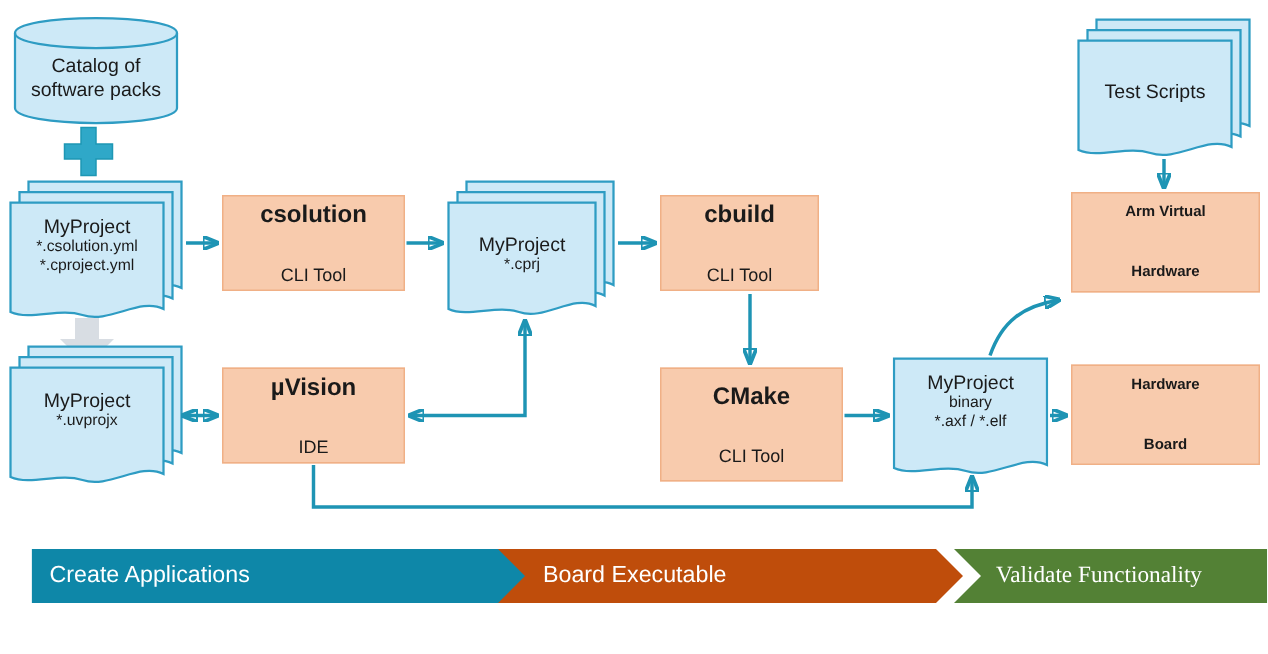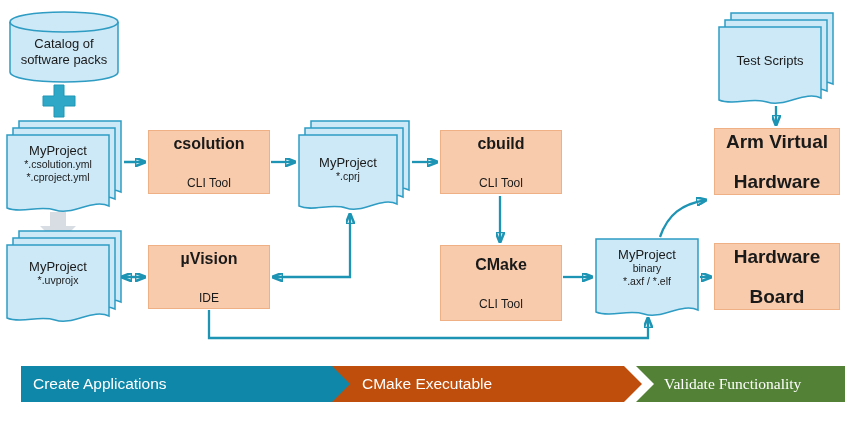--- a/index.html
+++ b/index.html
@@ -8,21 +8,21 @@
   svg{display:block;}
   
   .node{position:absolute;}
   .doc-text{position:absolute;text-align:center;line-height:14px;}
   .doc-title{font-size:13px;}
   .doc-sub{font-size:10.5px;line-height:13px;}
   
   .box{position:absolute;background:#F8CBAD;border:1px solid #F0B086;box-sizing:border-box;
        display:flex;flex-direction:column;align-items:center;justify-content:center;gap:20px;}
   .box .t{font-weight:bold;font-size:16px;line-height:19px;}
-  .box .t2{font-weight:bold;font-size:19px;line-height:20px;}
+  .box .t2{font-weight:bold;font-size:10px;line-height:20px;}
   .box .s{font-size:12px;margin-top:3px;}
   
   .cyl-text{position:absolute;left:0;top:26px;width:112px;text-align:center;font-size:13px;line-height:16px;}
   
   .arrows{position:absolute;left:0;top:0;pointer-events:none;}
   .arrows path{fill:none;stroke:#1E94B4;stroke-width:2.3;}
   
   .banner{position:absolute;top:366px;height:36px;color:#ffffff;font-size:15.5px;
           display:flex;align-items:center;box-sizing:border-box;}
   .b1{left:0;width:336px;background:#0E87A8;padding-left:12px;
@@ -87,21 +87,21 @@
         <path transform="translate(6,7)" d="M1,1 H99 V70 C84,62 65,80 48,74 C33,69 14,78 1,72 Z"></path>
         <path transform="translate(0,14)" d="M1,1 H99 V70 C84,62 65,80 48,74 C33,69 14,78 1,72 Z"></path>
       </g>
     </svg>
     <div class="doc-text" style="left:0;top:36px;width:100px;">
       <div class="doc-title">MyProject</div>
       <div class="doc-sub">*.cprj</div>
     </div>
   </div>
 
-  <div class="box" style="left:440px;top:130px;width:122px;height:64px;">
+  <div class="box" style="left:440px;top:130px;width:106px;height:64px;">
     <div class="t">cbuild</div>
     <div class="s">CLI Tool</div>
   </div>
 
   <div class="node" style="left:718px;top:12px;width:122px;height:100px;">
     <svg width="122" height="100">
       <g fill="#CDE9F7" stroke="#2E9CC3" stroke-width="1.5">
         <path transform="translate(12,0)" d="M1,1 H103 V72 C87,64 67,82 49,76 C33,71 15,80 1,74 Z"></path>
         <path transform="translate(6,7)" d="M1,1 H103 V72 C87,64 67,82 49,76 C33,71 15,80 1,74 Z"></path>
         <path transform="translate(0,14)" d="M1,1 H103 V72 C87,64 67,82 49,76 C33,71 15,80 1,74 Z"></path>
@@ -173,19 +173,19 @@
     <path d="M660,237 C668,214 682,204 706,200" marker-end="url(#ah)"></path>
     <path d="M122,277 H145" marker-start="url(#ah)" marker-end="url(#ah)"></path>
     <path d="M273,277 L350,277 L350,214" marker-start="url(#ah)" marker-end="url(#ah)"></path>
     <path d="M209,310 L209,338 L648,338 L648,318" marker-end="url(#ah)"></path>
   </svg>
 
   <div class="banner b1">
     <span>Create Applications</span>
   </div>
   <div class="banner b2">
-    <span>CMake Executable</span>
+    <span>Board Executable</span>
   </div>
   <div class="banner b3">
     <span>Validate Functionality</span>
   </div>
 
 </div>
 
 </body></html>

